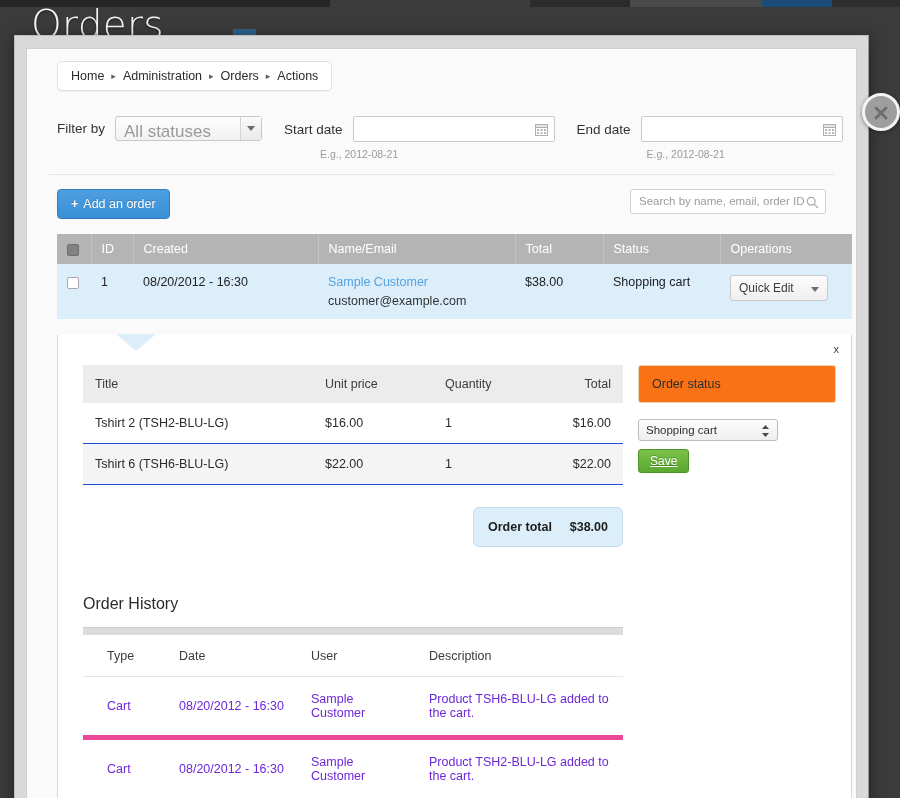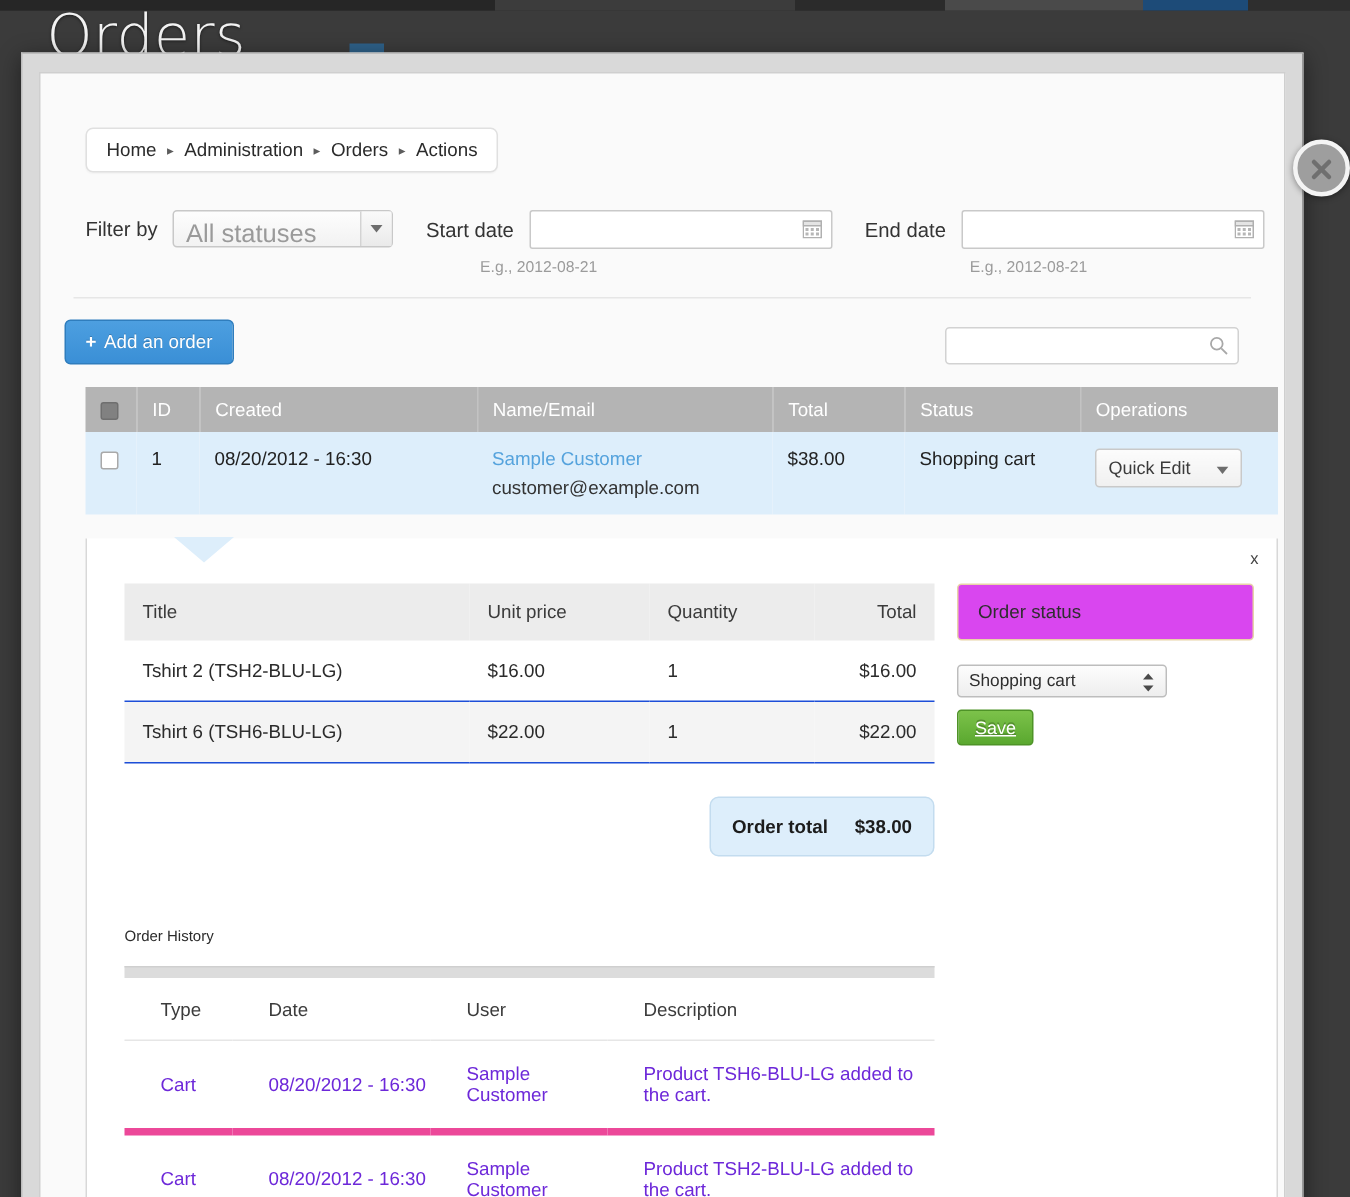--- a/index.html
+++ b/index.html
@@ -76,21 +76,21 @@
     width: 38px; height: 38px; border-radius: 50%;
     background: #9e9e9e;
     border: 3px solid #f4f4f4;
     box-shadow: 0 1px 4px rgba(0,0,0,.4);
     z-index: 40; cursor: pointer;
   }
   #close-btn svg { display: block; margin: 7px auto; }
 
   
   .breadcrumb {
-    margin: 36px 0 0 30px;
+    margin: 12px 0 0 30px;
     display: inline-flex; align-items: center;
     background: #fff; border: 1px solid #e0e0e0; border-radius: 5px;
     padding: 7px 13px; font-size: 12.5px; color: #2b2b2b;
     box-shadow: 0 1px 1px rgba(0,0,0,.03);
   }
   .breadcrumb .sep { color: #5c5c5c; font-size: 9px; margin: 0 7px; }
 
   
   .filter-row {
     margin: 25px 0 0 30px;
@@ -125,22 +125,22 @@
     background: #fff; border: 1px solid #c9c9c9; border-radius: 2px;
   }
   .cal-icon { position: absolute; right: 6px; top: 5px; }
   .date-hint { font-size: 10.5px; color: #9b9b9b; margin: 6px 0 0 36px; }
   .date-group.end .date-hint { margin-left: 70px; }
 
   .hr-line { margin: 14px 22px 0 22px; border-top: 1px solid #e6e6e6; }
 
   
   .actions-bar {
-    margin: 14px 30px 0 16px; display: flex;
-    align-items: flex-end; justify-content: space-between;
+    margin: 14px 30px 0 30px; display: flex;
+    align-items: flex-start; justify-content: space-between;
   }
   .btn-blue {
     background: linear-gradient(#4d9fe0,#3a8fd6);
     border: 1px solid #2f7dbd; border-radius: 4px;
     color: #fff; font-size: 12.5px; padding: 7px 13px;
     cursor: pointer; text-shadow: 0 -1px 0 rgba(0,0,0,.2);
   }
   .btn-blue .plus { margin-right: 5px; font-weight: bold; }
   .search-box {
     position: relative; width: 196px; height: 25px;
@@ -218,21 +218,21 @@
   .items-table tbody tr:nth-child(even) td { background: #f4f4f4; }
 
   .order-total {
     width: 150px; margin: 22px 0 0 390px;
     background: #ddeefb; border: 1px solid #c3dcef; border-radius: 6px;
     padding: 12px 14px; display: flex; justify-content: space-between;
     font-size: 12.5px; font-weight: bold; color: #1c1c1c;
   }
 
   .history-title {
-    margin: 48px 0 0 0; font-size: 10px; color: #2b2b2b;
+    margin: 48px 0 0 0; font-size: 16px; color: #2b2b2b;
   }
   .history-bar {
     margin: 14px 0 0 0; width: 540px; height: 8px;
     background: #dcdcdc; border-top: 1px solid #cfcfcf;
   }
   .hist-table { width: 540px; border-collapse: collapse; font-size: 12.5px; margin-top: 0; }
   .hist-table th {
     text-align: left; font-weight: normal; color: #3b3b3b;
     padding: 14px 0 13px 24px; border-bottom: 1px solid #e6e6e6;
     font-size: 12.5px;
@@ -240,21 +240,21 @@
   .hist-table td {
     padding: 15px 0 15px 24px; color: #6d28d9;
     border-bottom: 5px solid #ec4899;
   }
   .hist-table .c-type { width: 72px; }
   .hist-table .c-date { width: 132px; }
   .hist-table .c-user { width: 118px; }
   .link-blue { color: #6aaee0; }
 
   .status-head {
-    background: #d946ef; border: 1px solid #e8d3a8; border-radius: 3px;
+    background: #f97316; border: 1px solid #e8d3a8; border-radius: 3px;
     padding: 11px 13px; font-size: 12.5px; color: #2e2e2e;
     width: 198px;
   }
   .status-select {
     position: relative; margin-top: 16px; width: 140px; height: 22px;
     background: linear-gradient(#fdfdfd,#eeeeee);
     border: 1px solid #bdbdbd; border-radius: 3px;
   }
   .status-select .val { font-size: 11.5px; color: #2f2f2f; padding: 4px 0 0 7px; }
   .status-select .spin { position: absolute; right: 7px; top: 4px; }
@@ -360,20 +360,21 @@
     </div>
 
     <div class="hr-line"></div>
 
     
     <div class="actions-bar">
       <button class="btn-blue">
         <span class="plus">+</span><span>Add an order</span>
       </button>
       <div class="search-box">
+        <div class="ph">Search by name, email, order ID</div>
         <span class="mag">
           <svg width="13" height="13" viewBox="0 0 13 13">
             <circle cx="5.2" cy="5.2" r="3.9" fill="none" stroke="#a8a8a8" stroke-width="1.2"></circle>
             <line x1="8.2" y1="8.2" x2="12" y2="12" stroke="#a8a8a8" stroke-width="1.2"></line>
           </svg>
         </span>
       </div>
     </div>
 
     

